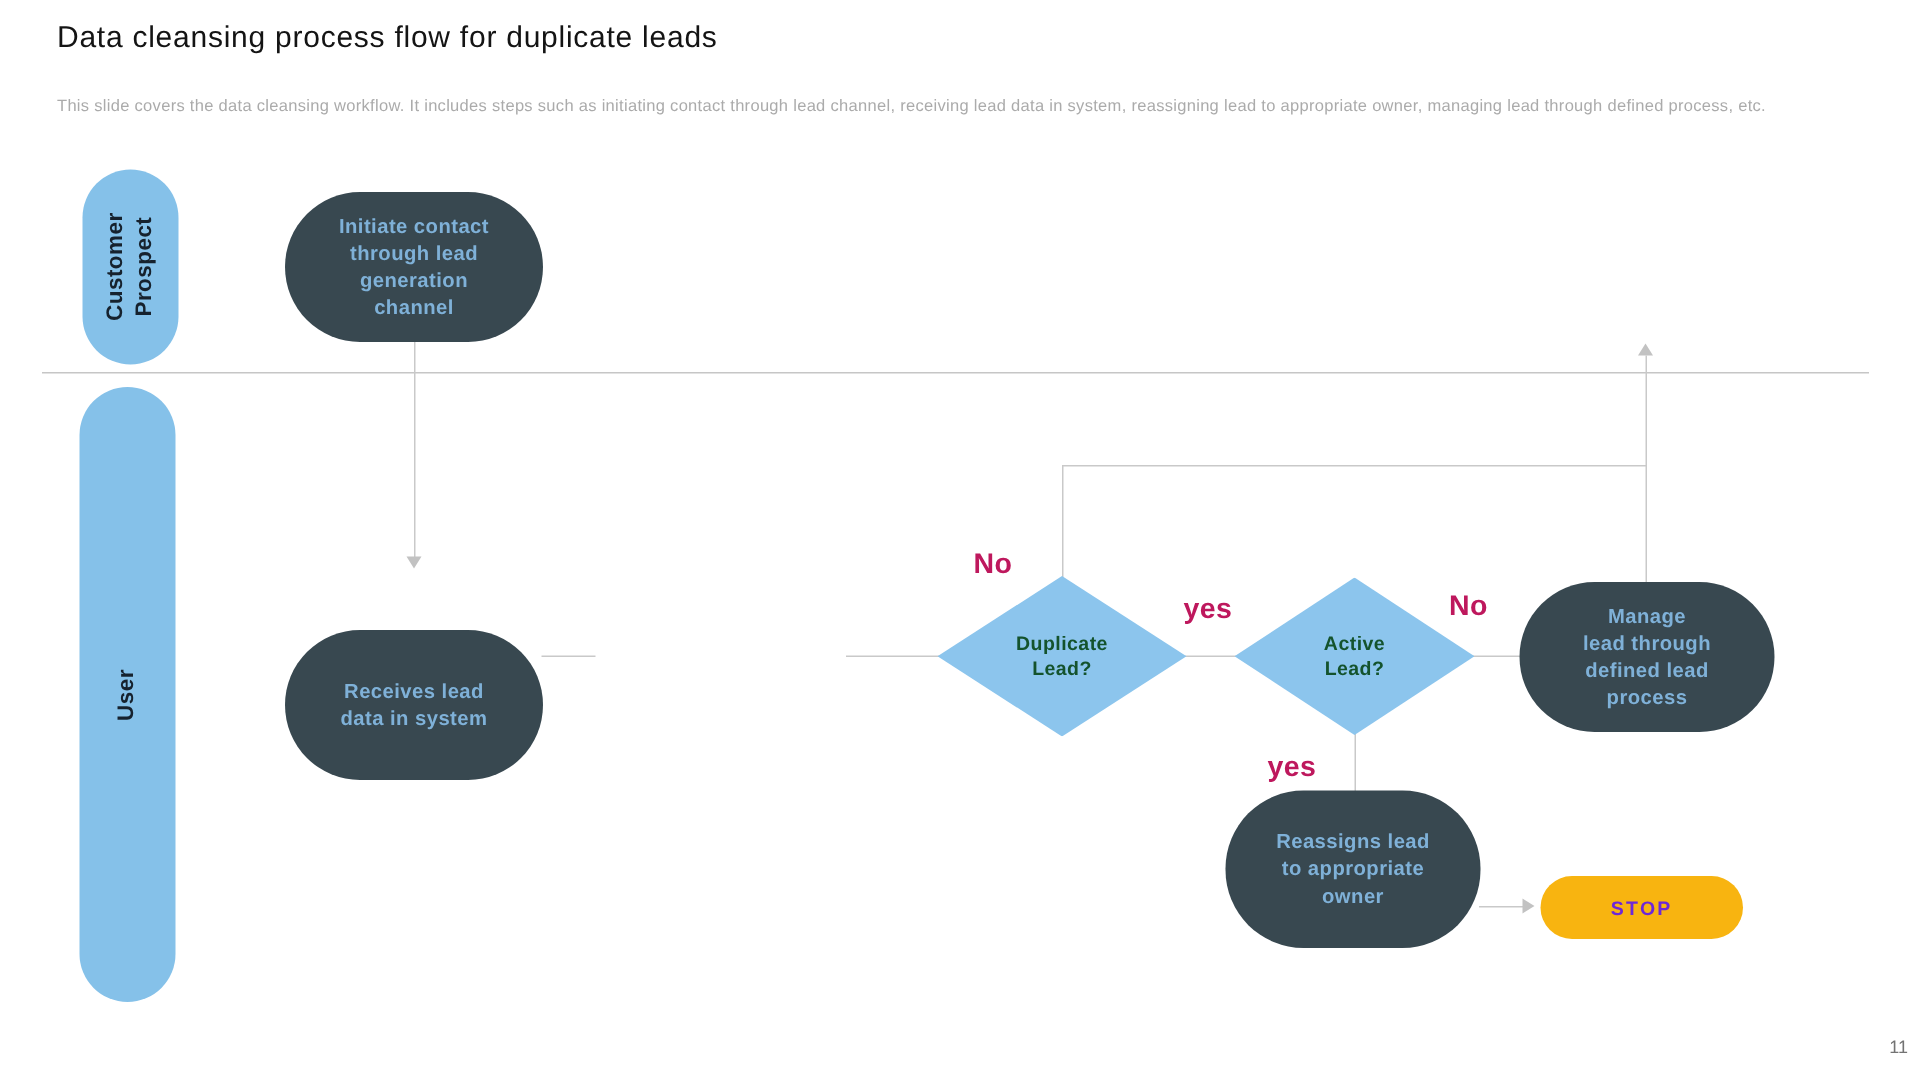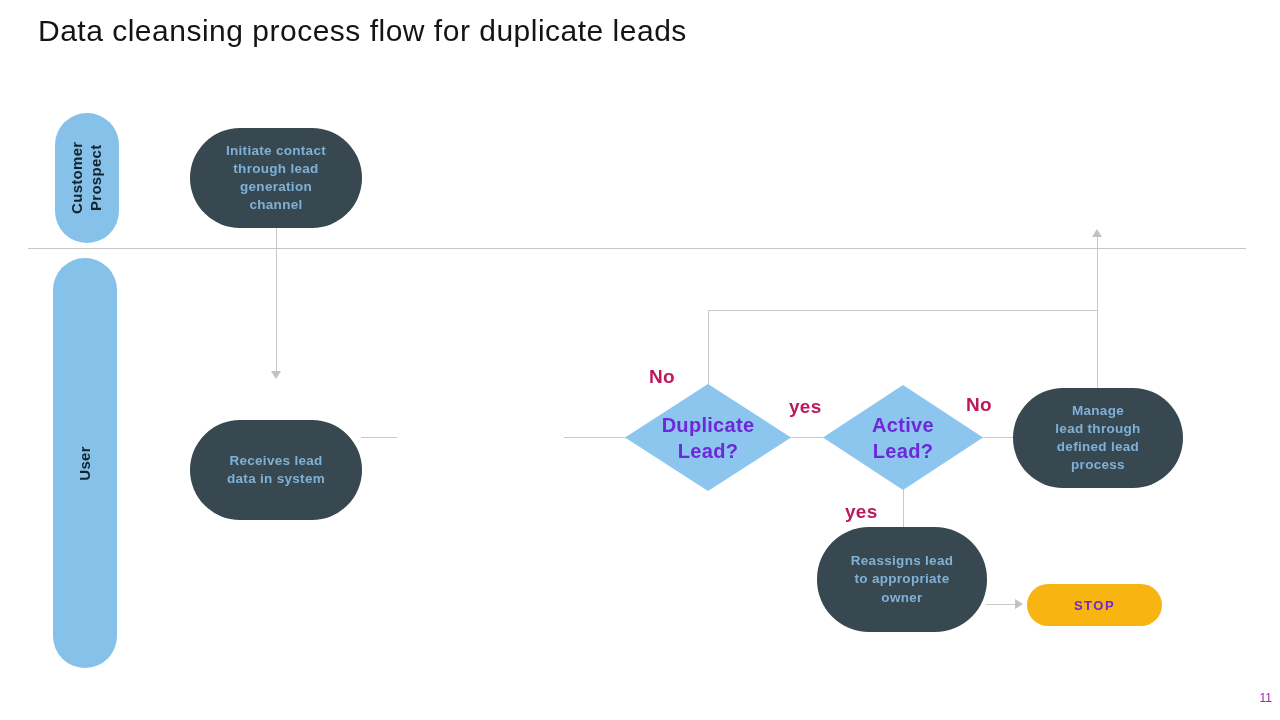--- a/index.html
+++ b/index.html
@@ -3,21 +3,21 @@
 <meta charset="utf-8">
 <style>
   * { margin:0; padding:0; box-sizing:border-box; }
   html,body { background:#ffffff; }
   body { font-family:"Liberation Sans", sans-serif; }
   .slide {
     position:relative; width:1280px; height:720px; background:#ffffff; overflow:hidden;
   }
   .title {
     position:absolute; left:38px; top:14px; width:1100px;
-    font-size:30px; font-weight:normal; color:#141414; letter-spacing:0.5px;
+    font-size:20px; font-weight:normal; color:#141414; letter-spacing:0.5px;
   }
   .subtitle {
     position:absolute; left:38px; top:65px; width:1220px;
     font-size:11px; color:#ababab; letter-spacing:0.2px;
   }
   .lane-divider {
     position:absolute; left:28px; top:248px; width:1218px; height:1px; background:#c6c6c6;
   }
   .lane-pill {
     position:absolute; background:#85c1e9; border-radius:34px;
@@ -38,21 +38,21 @@
   .node-initiate  { left:190px; top:128px; width:172px; height:100px; }
   .node-contacted { left:1013px; top:128px; width:170px; height:100px; border-radius:50px; }
   .node-receives  { left:190px; top:388px; width:172px; height:100px;margin-top:32px; }
   .node-checks    { left:395px; top:388px; width:170px; height:100px; }
   .node-manage    { left:1013px; top:388px; width:170px; height:100px; }
   .node-reassigns { left:817px; top:527px; width:170px; height:105px;text-align:center; }
   .diamond {
     position:absolute; background:#8cc5ed;
     clip-path:polygon(50% 0, 100% 50%, 50% 100%, 0 50%);
     display:flex; align-items:center; justify-content:center; text-align:center;
-    color:#6d28d9; font-weight:bold; font-size:20px; line-height:1.3;
+    color:#14532d; font-weight:bold; font-size:13px; line-height:1.3;
     white-space:pre-line; letter-spacing:0.3px;
   }
   .diamond-duplicate { left:625px; top:384px; width:166px; height:107px; }
   .diamond-active    { left:823px; top:385px; width:160px; height:105px; }
   .stop-pill {
     position:absolute; left:1027px; top:584px; width:135px; height:42px;
     background:#f8b410; border-radius:21px;
     display:flex; align-items:center; justify-content:center;
     color:#6d28d9; font-weight:bold; font-size:13px; letter-spacing:1.5px;
   }
@@ -67,29 +67,30 @@
   .arrow { position:absolute; width:0; height:0; }
   .arrow-down  { border-left:5px solid transparent; border-right:5px solid transparent; border-top:8px solid #c2c2c2; }
   .arrow-up    { border-left:5px solid transparent; border-right:5px solid transparent; border-bottom:8px solid #c2c2c2; }
   .arrow-right { border-top:5px solid transparent; border-bottom:5px solid transparent; border-left:8px solid #c2c2c2; }
   .footer {
     position:absolute; left:0; top:694px; width:1280px; text-align:center;
     font-size:11px; color:#b8b8b8; letter-spacing:0.2px;
   }
   .page-number {
     position:absolute; left:1244px; top:691px; width:28px; text-align:right;
-    font-size:12px; color:#a21caf;
+    font-size:12px; color:#737373;
   }
 </style>
 </head>
 <body>
 
 <div class="slide">
 
   <div class="title">Data cleansing process flow for duplicate leads</div>
+  <div class="subtitle">This slide covers the data cleansing workflow. It includes steps such as initiating contact through lead channel, receiving lead data in system, reassigning lead to appropriate owner, managing lead through defined process, etc.</div>
 
   <div class="lane-divider"></div>
 
   <div class="lane-pill lane-customer">
     <span class="lane-label">Customer
 Prospect</span>
   </div>
   <div class="lane-pill lane-user">
     <span class="lane-label">User</span>
   </div>

